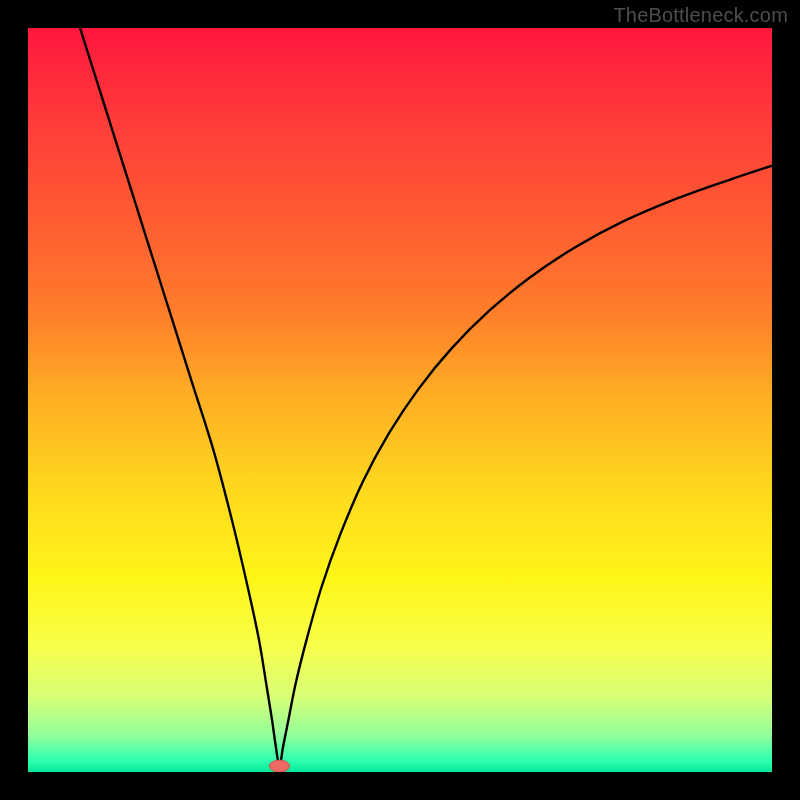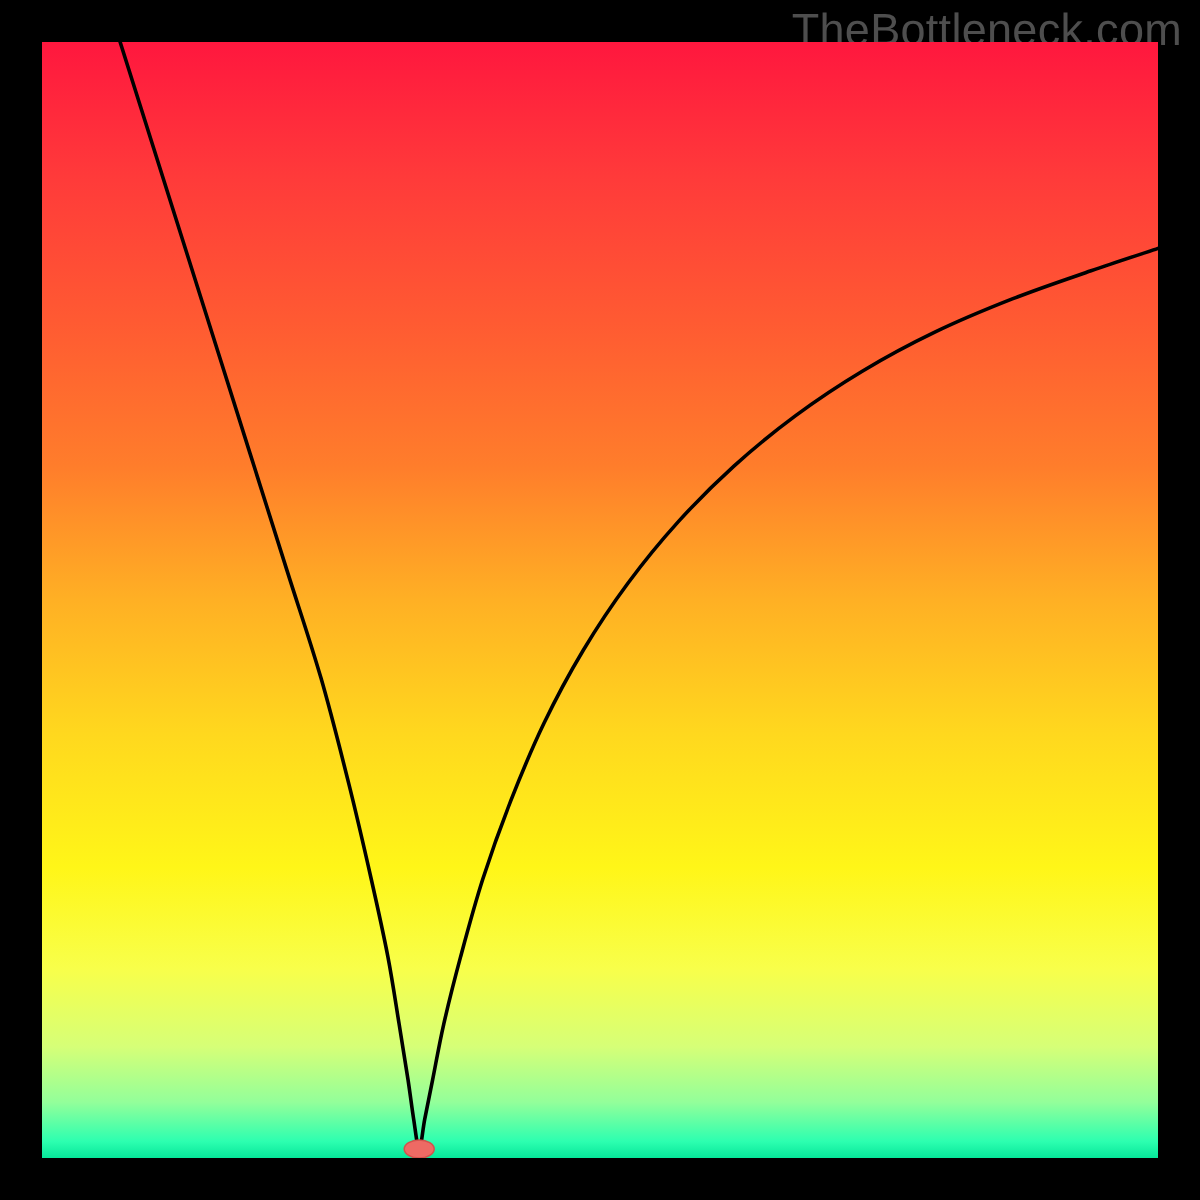--- a/index.html
+++ b/index.html
@@ -24,21 +24,21 @@
     left: 0;
     top: 0;
     width: 744px;
     height: 744px;
   }
   .watermark {
     position: absolute;
     top: 4px;
     right: 12px;
     color: #4e4e4e;
-    font-size: 30px;
+    font-size: 20px;
     font-weight: 500;
     letter-spacing: 0.2px;
   }
   svg { display: block; }
 </style>
 </head>
 <body>
 
 <div class="watermark">TheBottleneck.com</div>
 

